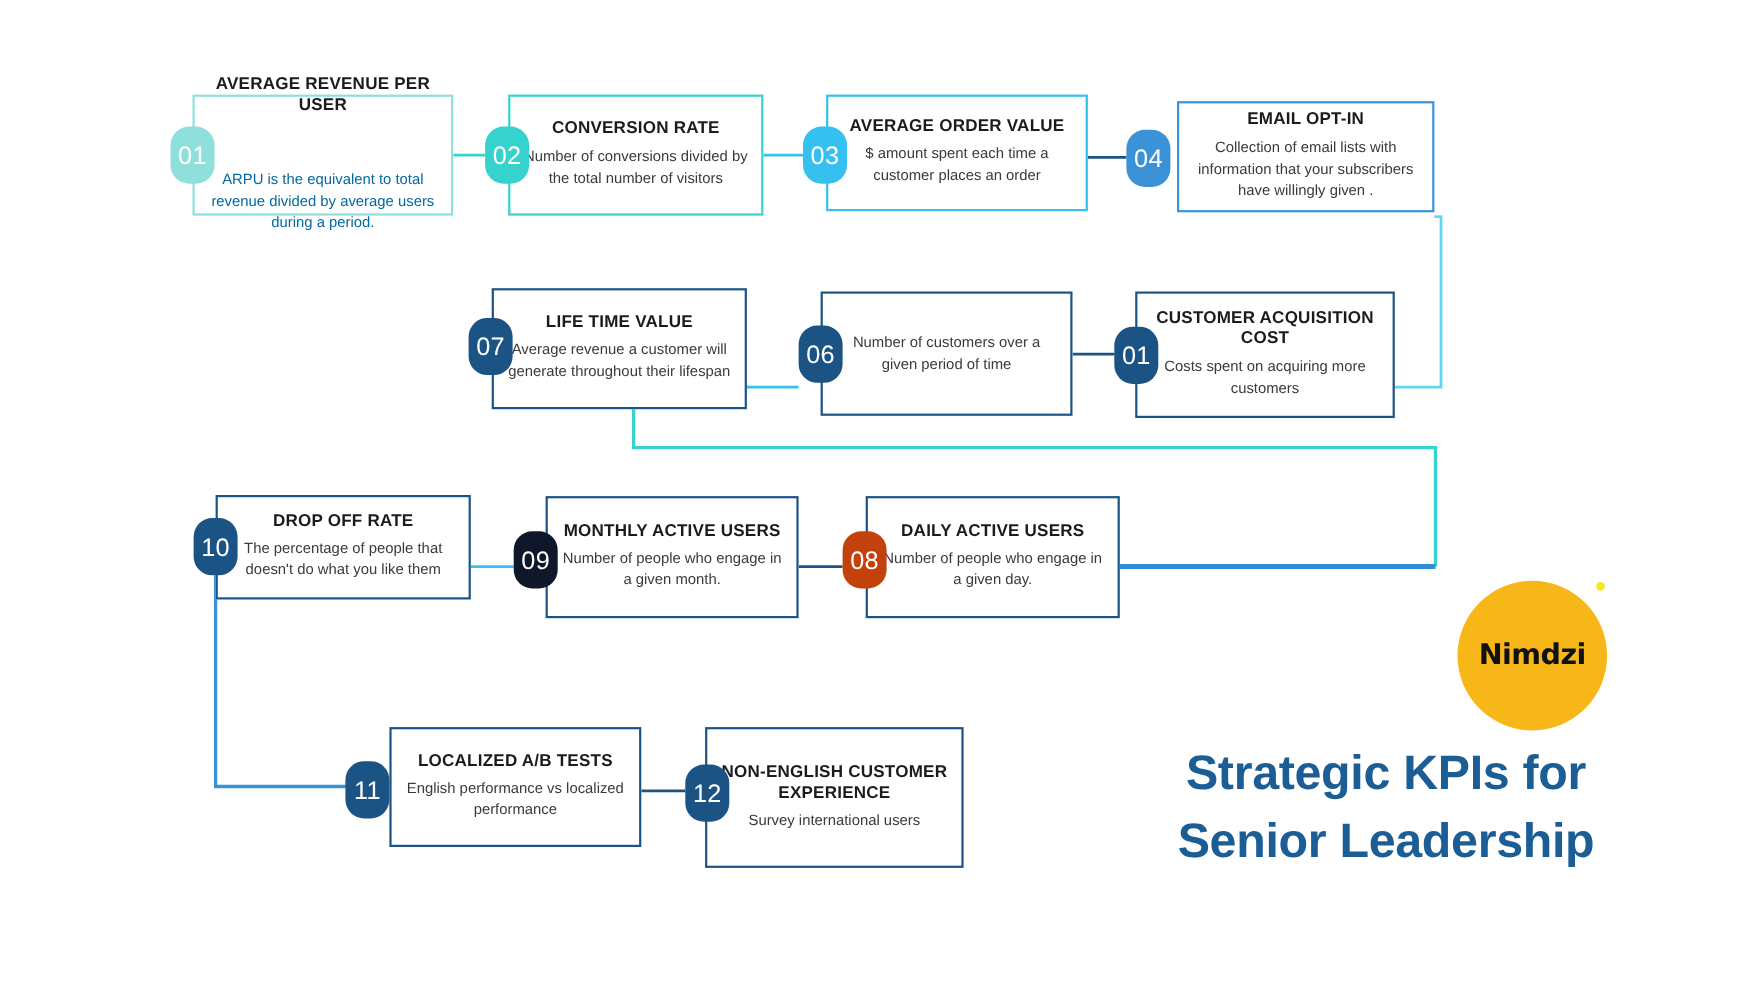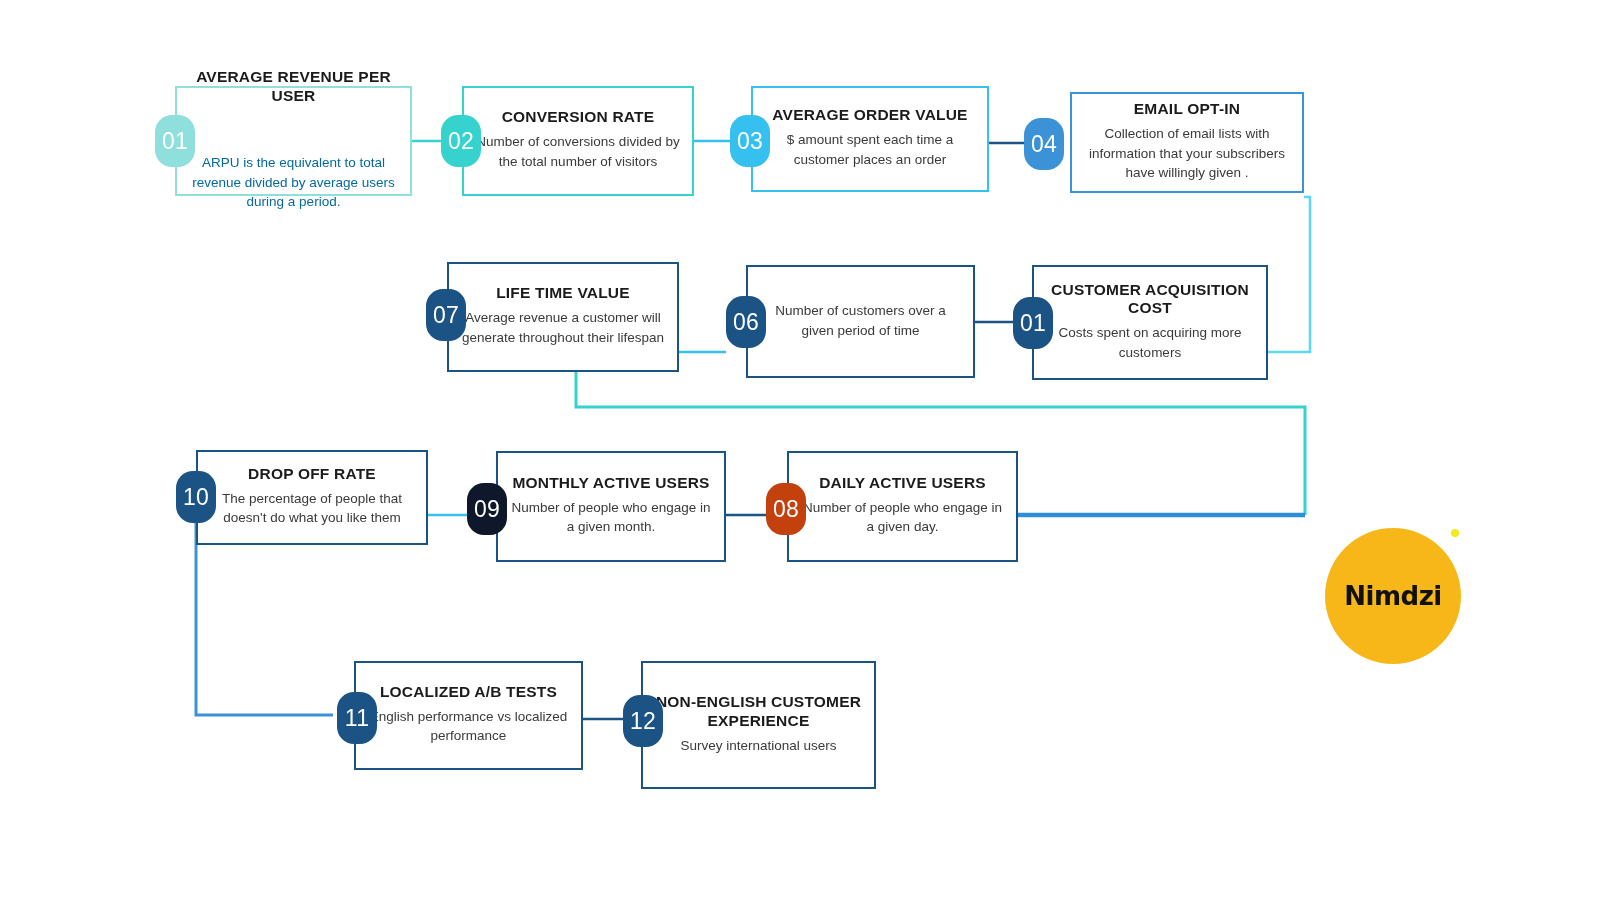--- a/index.html
+++ b/index.html
@@ -184,27 +184,31 @@
       <div class="badge" style="left: 467px; top: 483px; background: #0f172a;">09</div>
       <div class="card" style="left: 196px; top: 450px; width: 232px; height: 95px; border-color: rgb(28, 83, 133);">
         <div class="card-title" style="color: rgb(27, 27, 27);">DROP OFF RATE</div>
         <div class="card-desc" style="color: rgb(58, 58, 58);">The percentage of people that doesn't do what you like them</div>
       </div>
       <div class="badge" style="left: 176px; top: 471px; background: rgb(28, 83, 133);">10</div>
       <div class="card" style="left: 354px; top: 661px; width: 229px; height: 109px; border-color: rgb(28, 83, 133);">
         <div class="card-title" style="color: rgb(27, 27, 27);">LOCALIZED A/B TESTS</div>
         <div class="card-desc" style="color: rgb(58, 58, 58);">English performance vs localized performance</div>
       </div>
-      <div class="badge" style="left: 337px; top: 692px; background: rgb(28, 83, 133);">11</div>
+      <div class="badge" style="left: 314px; top: 692px; background: rgb(28, 83, 133);">11</div>
       <div class="card" style="left: 641px; top: 661px; width: 235px; height: 128px; border-color: rgb(28, 83, 133);">
         <div class="card-title" style="color: rgb(27, 27, 27);">NON-ENGLISH CUSTOMER EXPERIENCE</div>
         <div class="card-desc" style="color: rgb(58, 58, 58);">Survey international users</div>
       </div>
       <div class="badge" style="left: 623px; top: 695px; background: rgb(28, 83, 133);">12</div>
     </div>
 
   <div id="logo" style="background: rgb(247, 183, 24);">
     <span id="logo-text" style="color: rgb(17, 17, 17);">Nimdzi</span>
     <span id="logo-dot" style="background: rgb(242, 234, 28);"></span>
   </div>
 
+  <div id="headline" style="color: rgb(27, 94, 150);">
+    <span class="hl-line">Strategic KPIs for</span>
+    <span class="hl-line">Senior Leadership</span>
+  </div>
 
 </div>
 
 </body></html>

